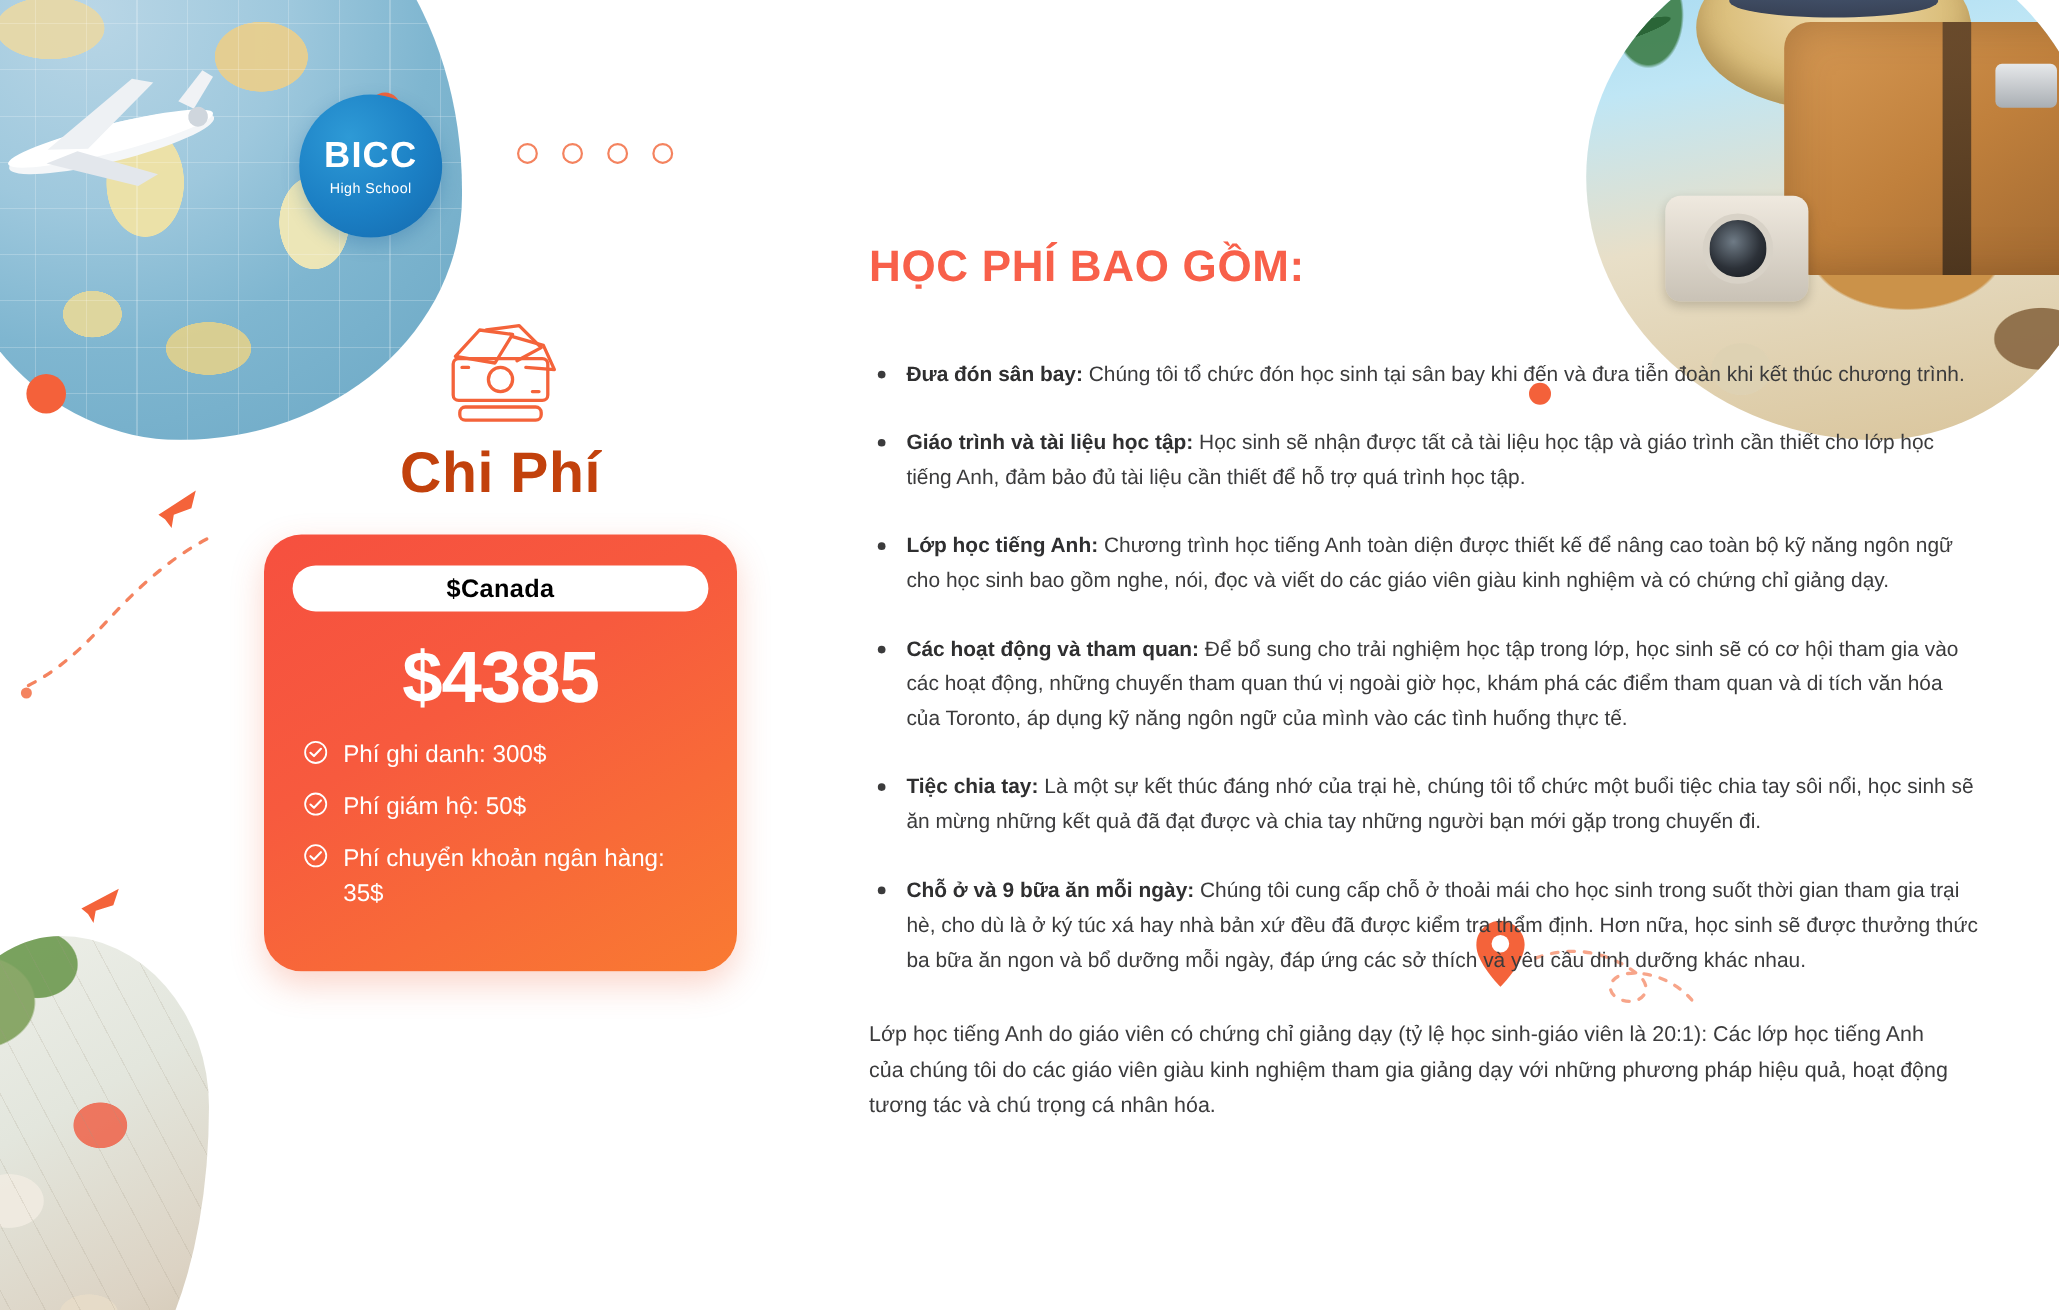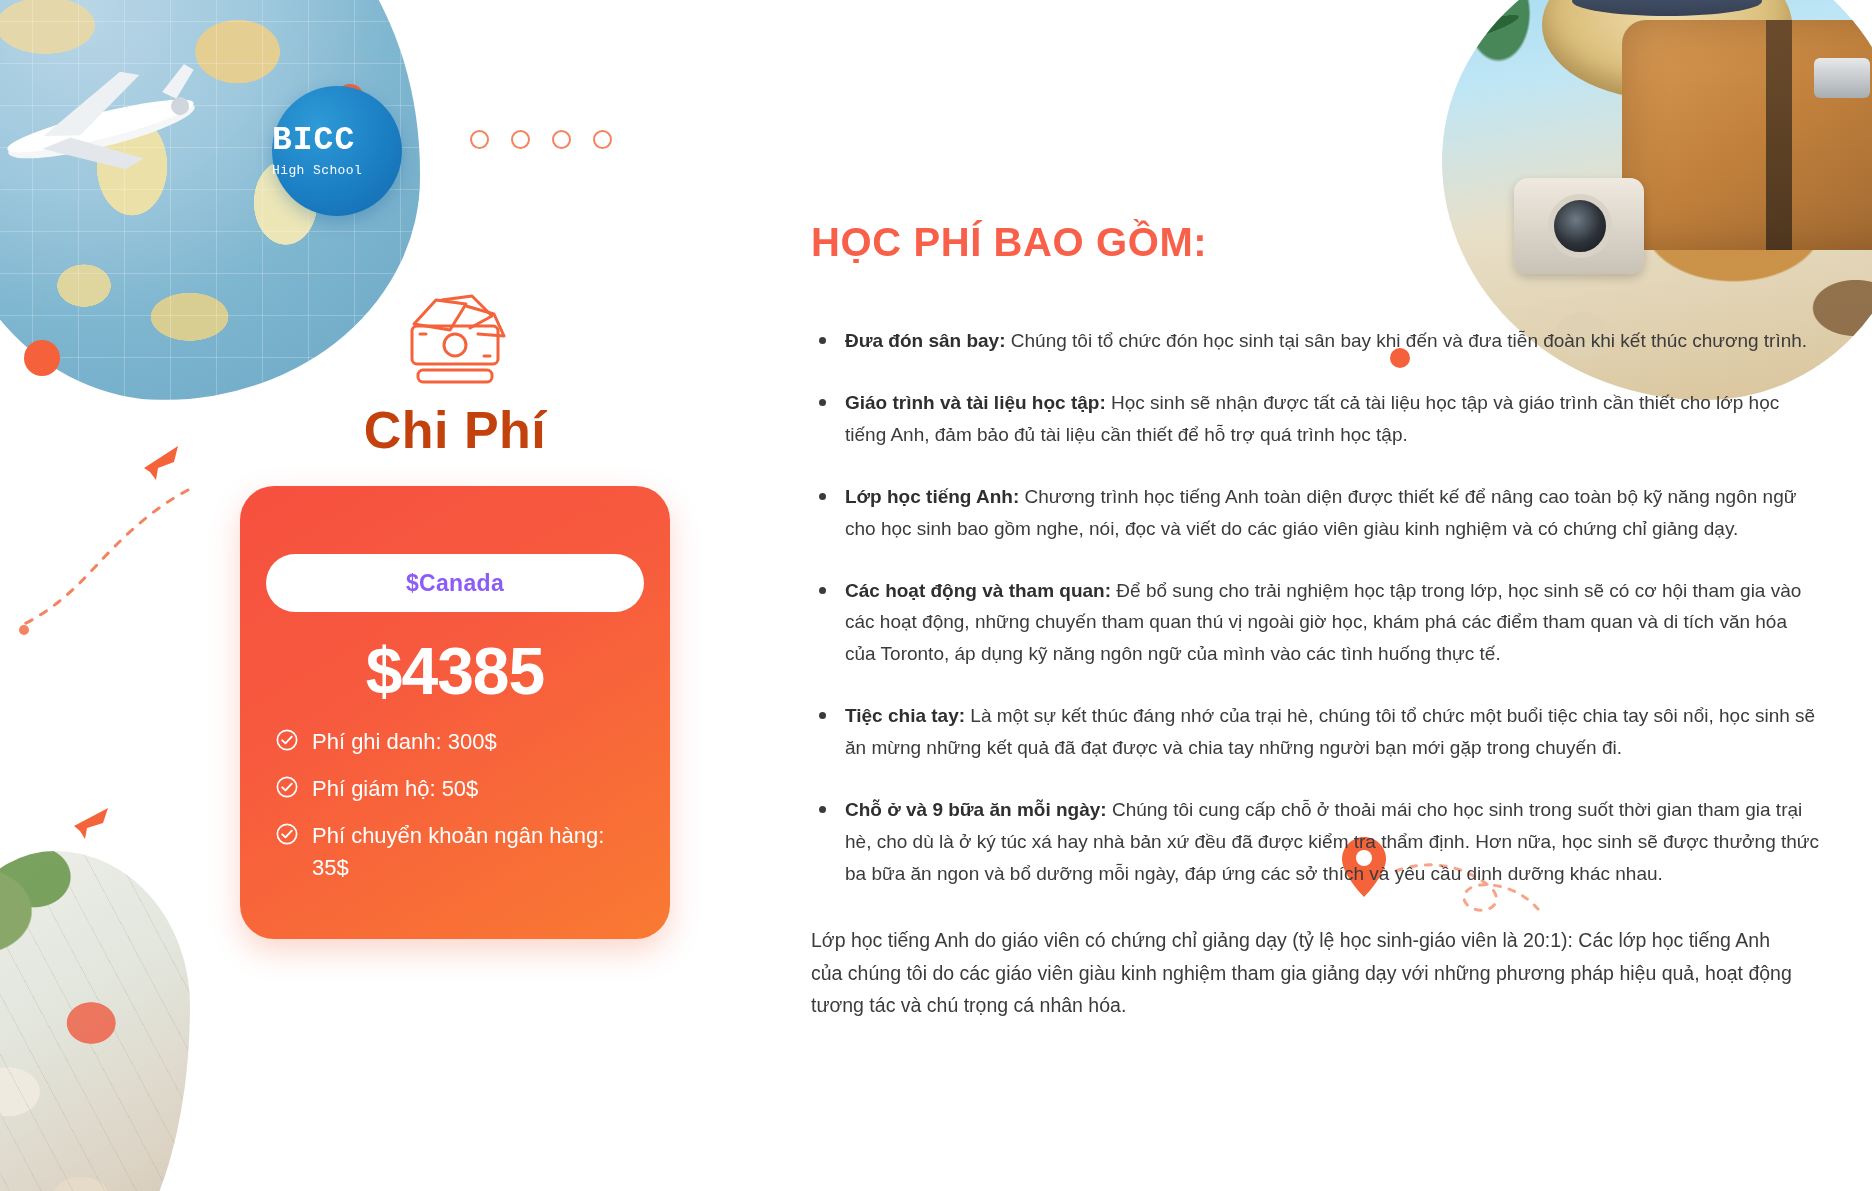--- a/index.html
+++ b/index.html
@@ -188,24 +188,23 @@
 
   
   .logo-badge {
     position: absolute;
     left: 272px; top: 86px;
     width: 130px; height: 130px;
     border-radius: 50%;
     background: radial-gradient(circle at 35% 30%, #2e9ad6 0%, #1b7fc4 55%, #1469ad 100%);
     color: #fff;
     display: flex; flex-direction: column;
-    justify-content: center;
+    align-items: center; justify-content: center;
     z-index: 6;
     box-shadow: 0 6px 16px rgba(20,90,150,.28);
-    font-family: Liberation Mono, monospace;
   }
   .logo-badge .logo-main {
     font-size: 33px; font-weight: bold; letter-spacing: 1px; line-height: 1;
   }
   .logo-badge .logo-sub {
     font-size: 13px; margin-top: 6px; letter-spacing: .4px;
   }
 
   
   .left-col {
@@ -226,27 +225,26 @@
   .price-card {
     width: 430px;
     border-radius: 34px;
     background: linear-gradient(150deg, #f6503f 0%, #f75a3e 40%, #f97a32 100%);
     padding: 28px 26px 40px;
     color: #fff;
     box-shadow: 0 12px 30px rgba(240,90,50,.25);
   }
   .country-pill {
     background: #fff;
-    color: #8b5cf6;
+    color: #000000;
     border-radius: 30px;
-    height: 58px;
+    height: 42px;
     display: flex; align-items: center; justify-content: center;
     font-size: 23px; font-weight: bold;
     letter-spacing: .3px;
-    margin-top: 40px;
   }
   .price-amount {
     font-size: 66px;
     font-weight: bold;
     letter-spacing: -1px;
     margin: 26px 0 22px;
     line-height: 1;
   }
   .fee-list { list-style: none; margin: 0; padding: 0 0 0 10px; text-align: left; }
   .fee-list li {
@@ -256,21 +254,20 @@
   .check-icon {
     flex: 0 0 auto; margin-top: 3px;
     width: 22px; height: 22px;
   }
 
   
   .right-col {
     position: absolute;
     left: 790px; top: 220px;
     width: 1010px;
-    margin-left: 21px;
   }
   .section-title {
     font-size: 40px;
     font-weight: bold;
     color: #f8604a;
     letter-spacing: .6px;
     margin: 0 0 60px;
   }
   .bullets { list-style: none; margin: 0; padding: 0; }
   .bullets > li {

